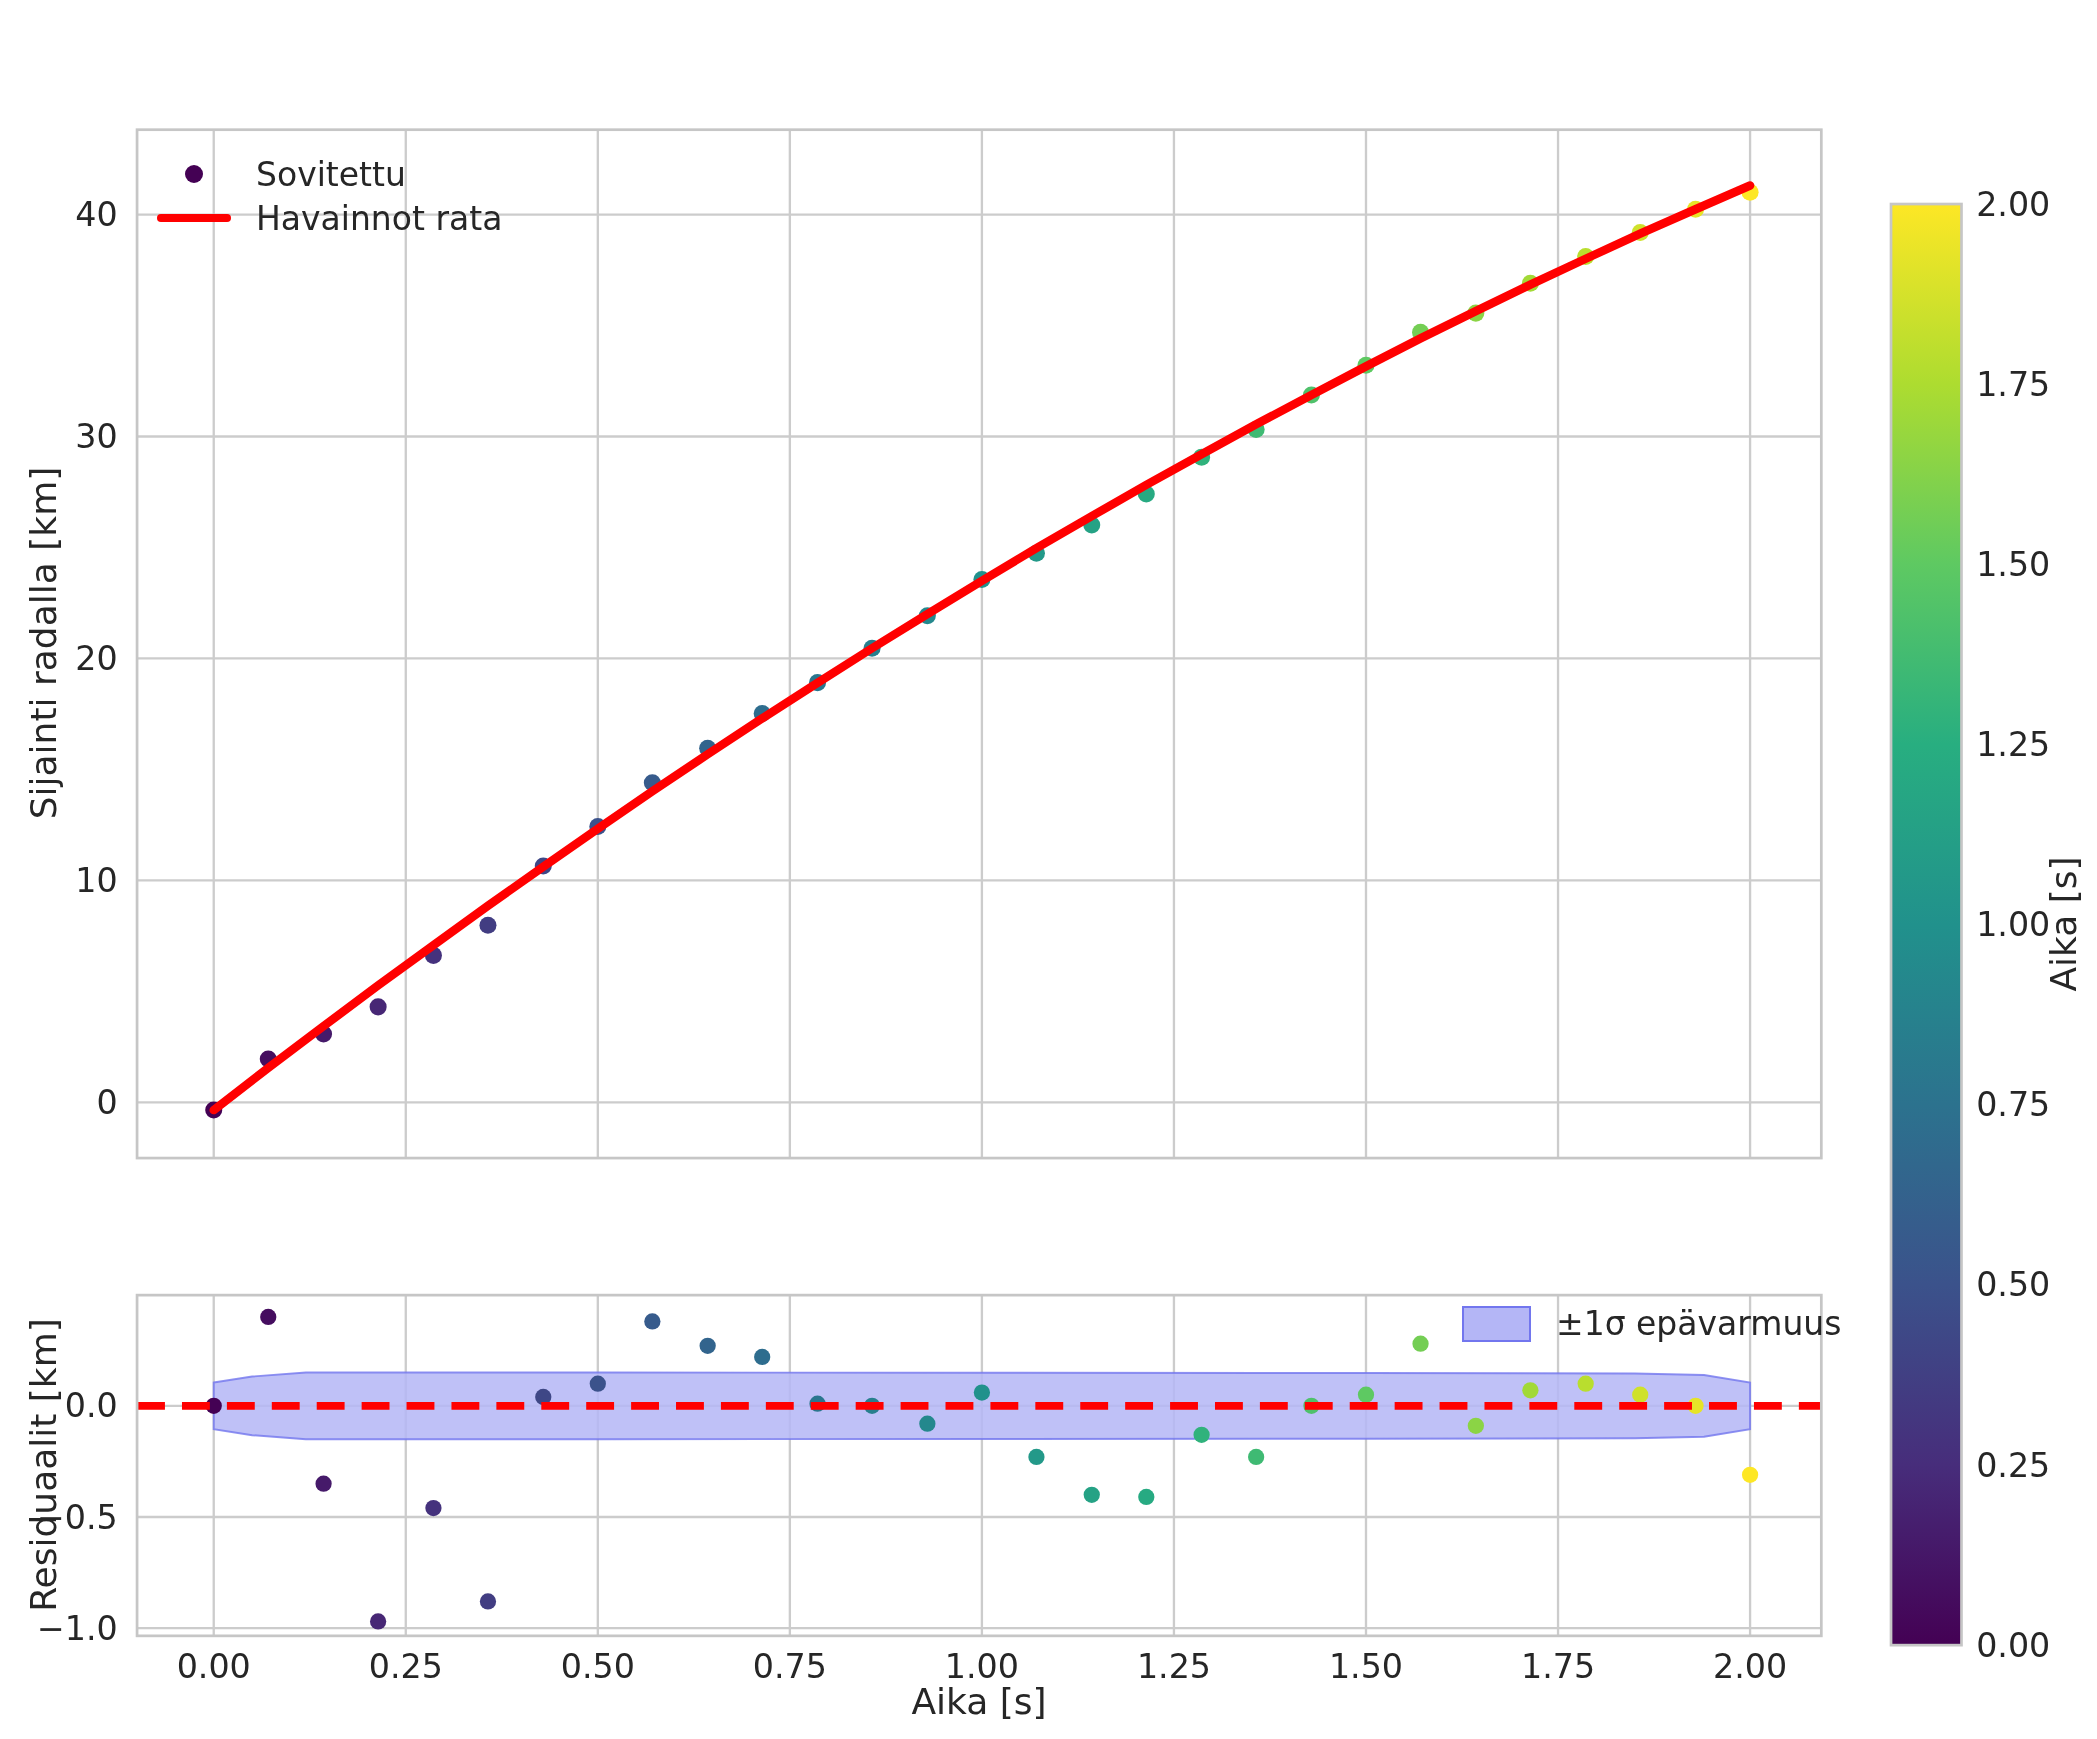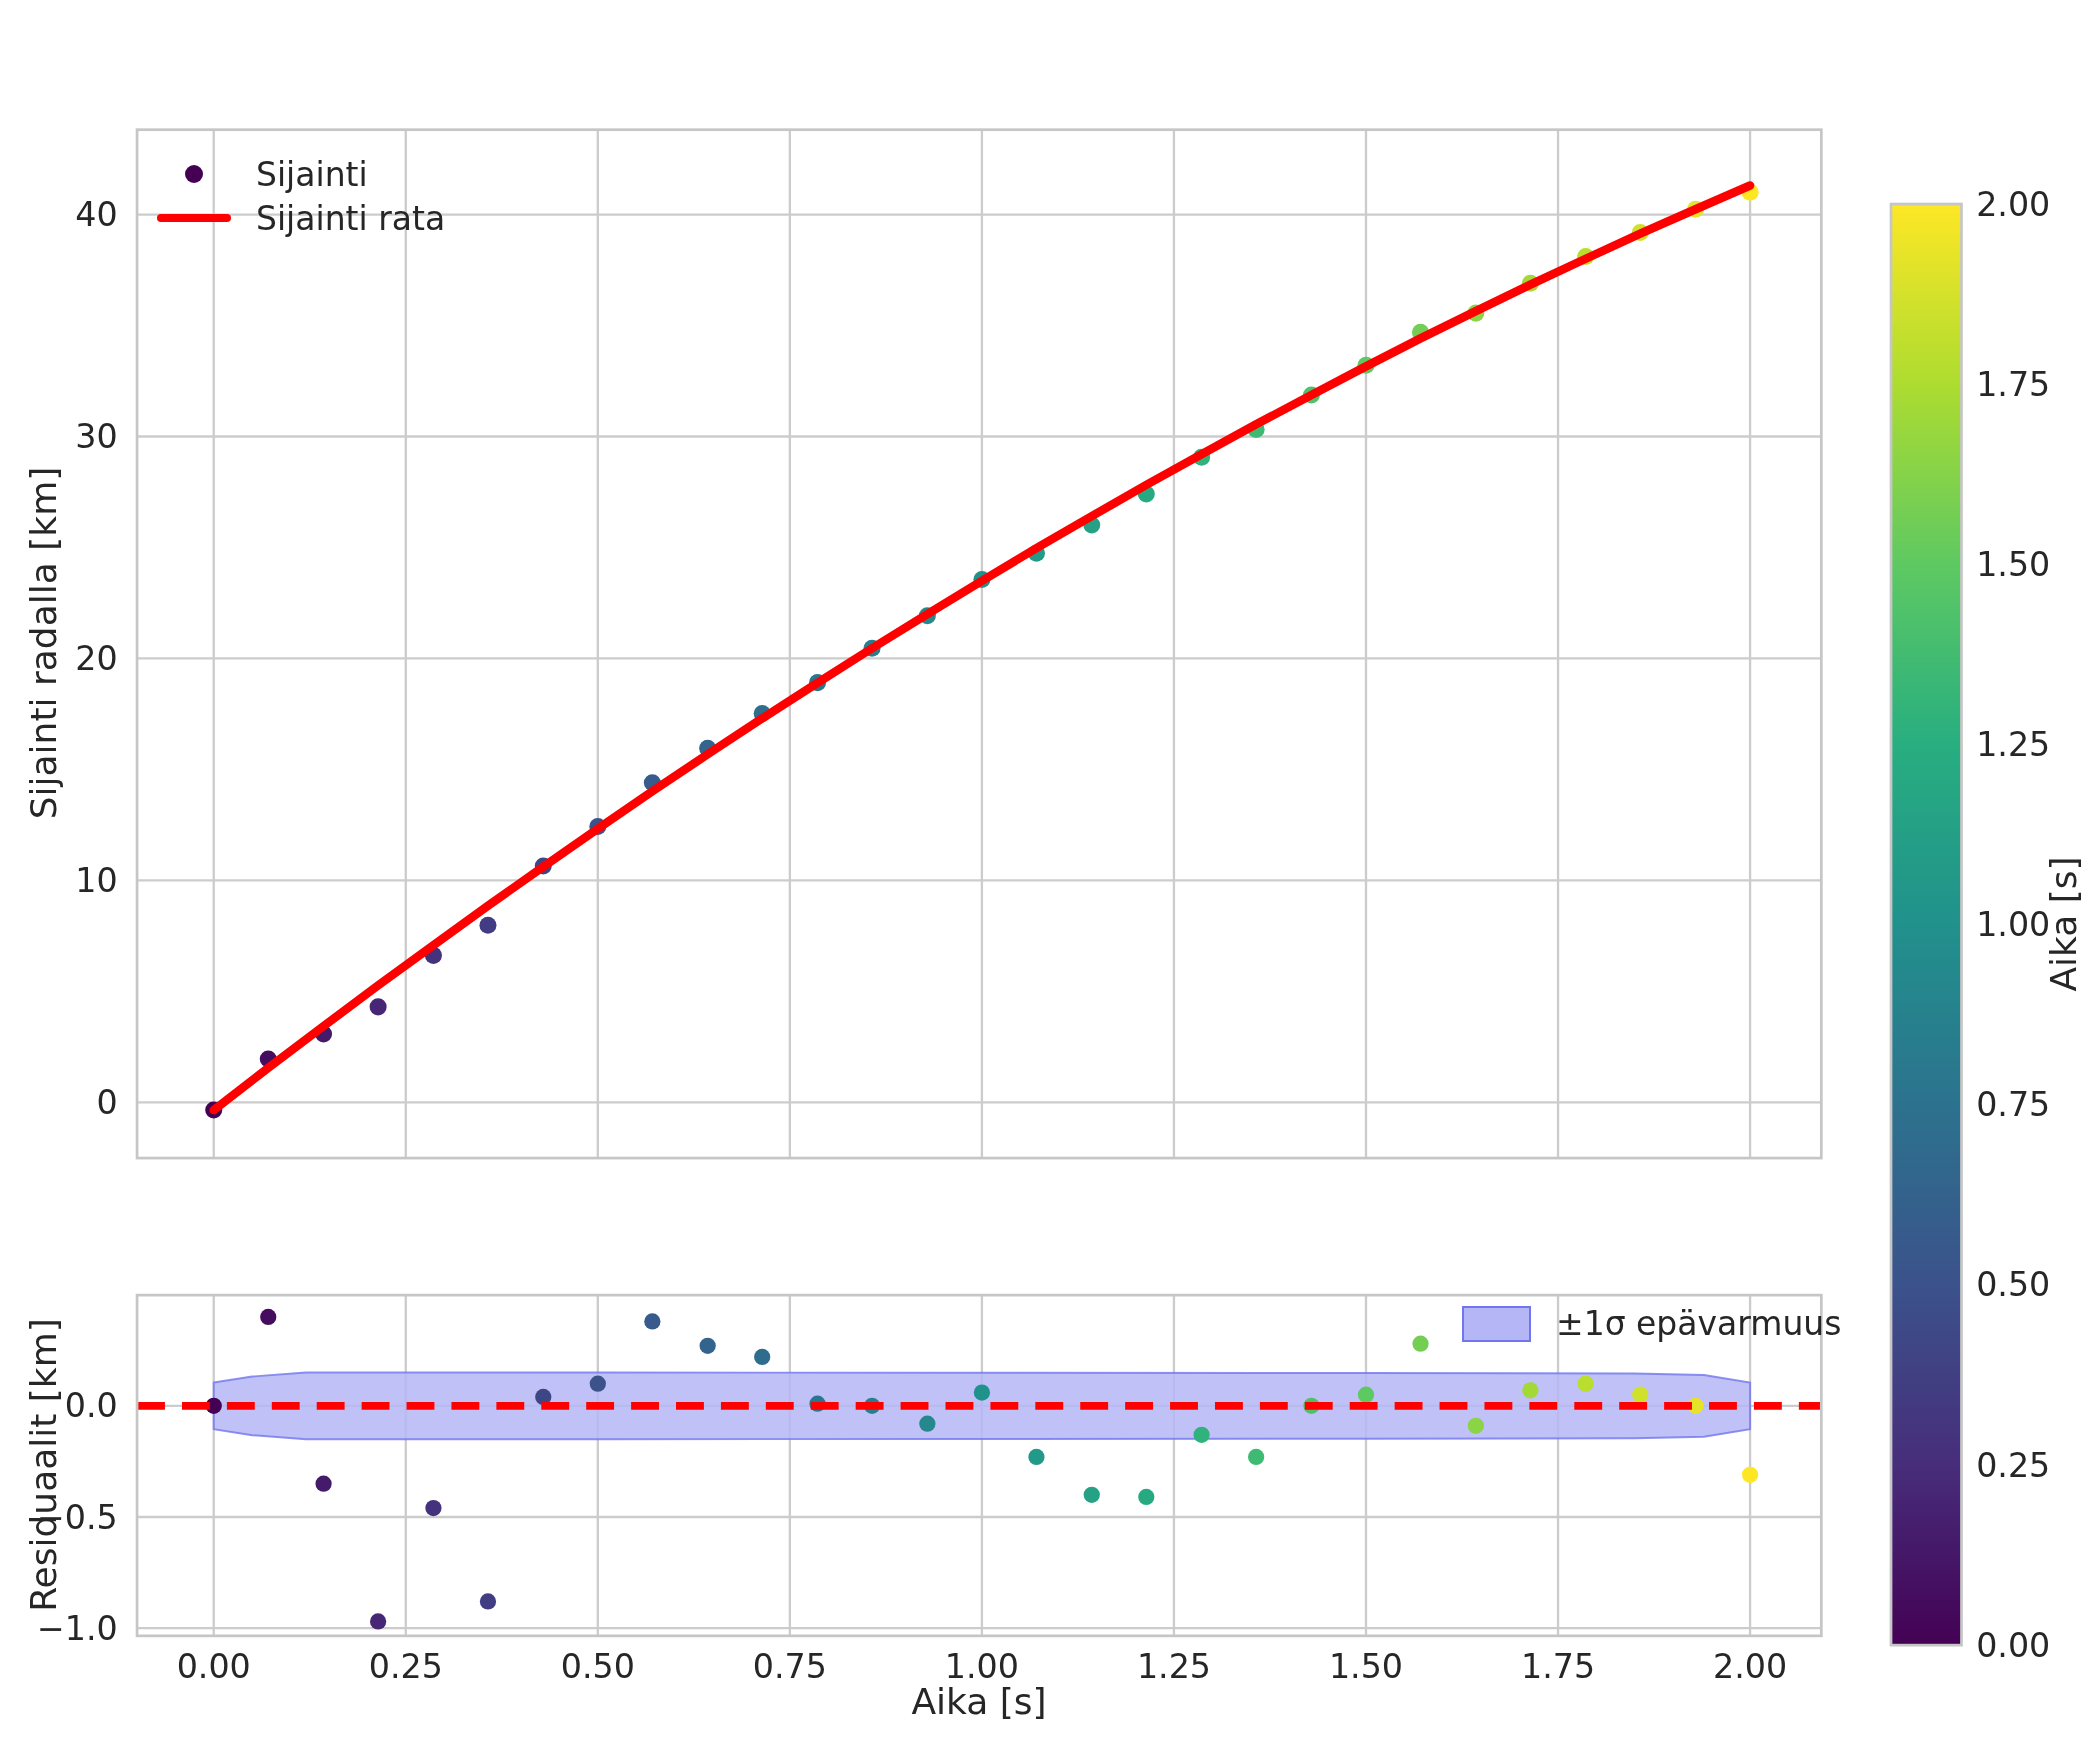--- a/index.html
+++ b/index.html
@@ -169,25 +169,25 @@
 
   <div class="rotwrap" style="left:2063px;top:924px;">
     <span>Aika [s]</span>
   </div>
 
   <div class="legend-top">
     <div class="legend-row">
       <div class="legend-marker-cell">
         <div class="legend-dot" style="background: rgb(68, 1, 84);"></div>
       </div>
-      <div class="legend-label">Sijainti</div>
+      <div class="legend-label">Sovitettu</div>
     </div>
     <div class="legend-row">
       <div class="legend-line" style="background: rgb(255, 0, 0);"></div>
-      <div class="legend-label">Sijainti rata</div>
+      <div class="legend-label">Havainnot rata</div>
     </div>
   </div>
 
   <div class="legend-bottom">
     <div class="legend-patch" style="background: rgb(180, 182, 246); border: 2.3px solid rgb(114, 118, 238);"></div>
     <div class="legend-label">±1σ epävarmuus</div>
   </div>
 
 </div>
 

